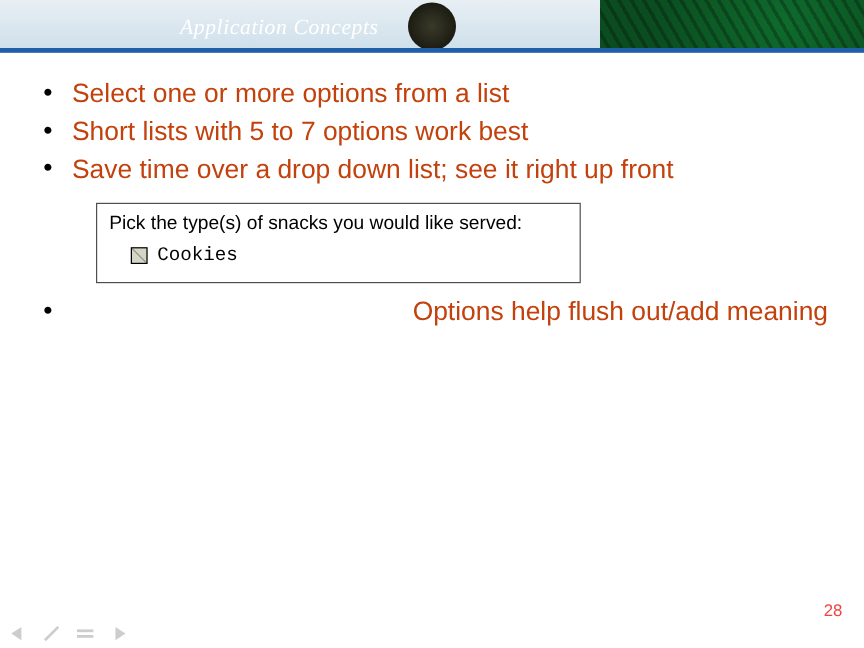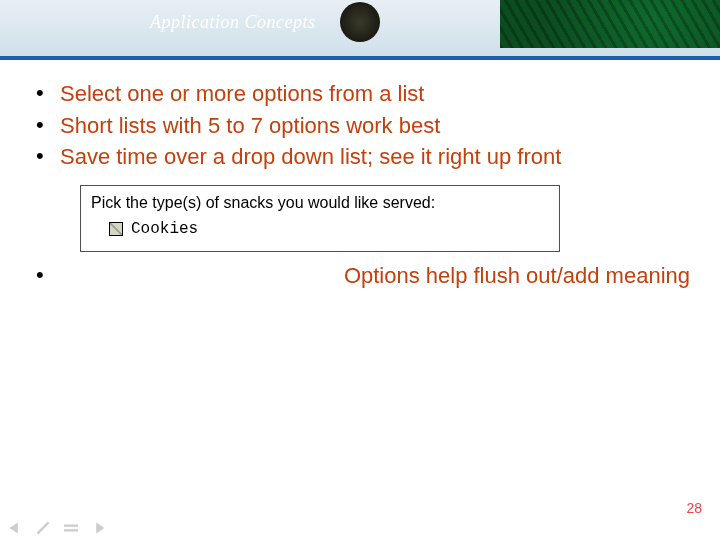--- a/index.html
+++ b/index.html
@@ -3,21 +3,21 @@
 <meta charset="utf-8">
 <style>
   * { box-sizing: border-box; margin: 0; padding: 0; }
   html, body { width: 720px; height: 540px; font-family: Arial, Helvetica, sans-serif; background: #fff; overflow: hidden; }
   .slide { position: relative; width: 720px; height: 540px; background: #fff; }
 
   
   .banner {
     position: relative;
     width: 100%;
-    height: 56px;
+    height: 40px;
     background: linear-gradient(to bottom, #e8eff4 0%, #cfe0eb 100%);
     overflow: hidden;
   }
   .banner .bannertext {
     position: absolute;
     left: 150px;
     top: 12px;
     color: #fff;
     font-size: 18px;
     font-style: italic;
@@ -77,21 +77,21 @@
     position: absolute;
     left: 6px;
     top: -1px;
     font-size: 22px;
     color: #000;
   }
 
   
   .shotwrap {
     margin: 14px 0 10px 80px;
-    width: 480px;
+    width: 404px;
     border: 1px solid #4f4f4f;
     background: #fff;
     padding: 8px 10px 10px 10px;
     font-family: Tahoma, Verdana, sans-serif;
     font-size: 16px;
     color: #000;
   }
   .shotwrap .prompt {
     margin: 0 0 8px 0;
   }

